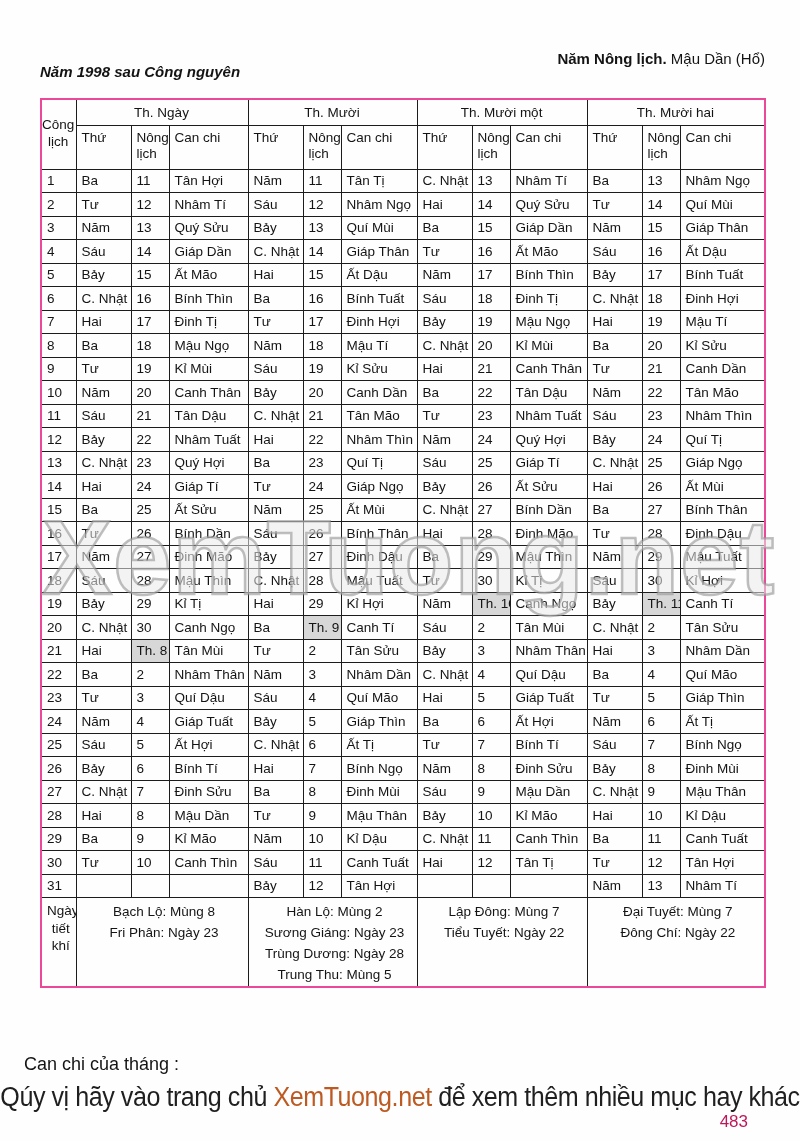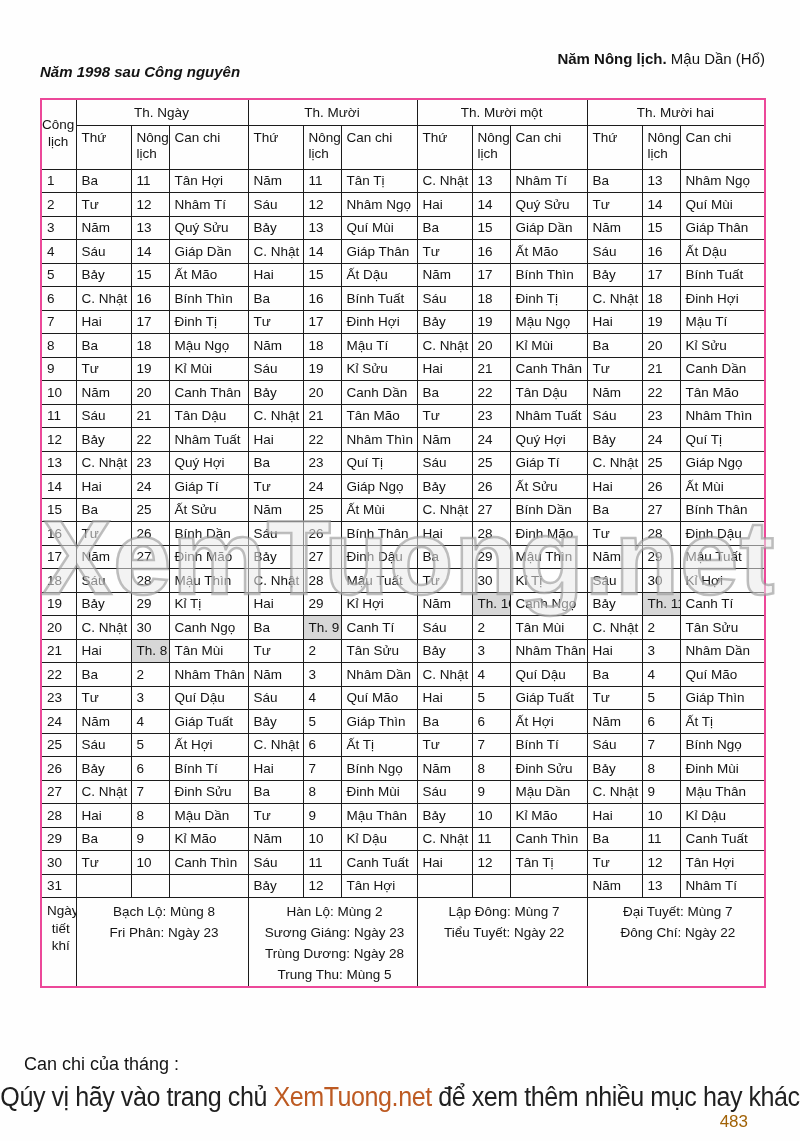--- a/index.html
+++ b/index.html
@@ -51,21 +51,21 @@
   .canchi-lines { flex:1; }
   .canchi-line { display:flex; margin-bottom:11px; }
   .canchi-line span:first-child { width:170px; }
 
   .banner {
     position:absolute; left:50%; top:1082px; white-space:nowrap;
     transform:translateX(-50%) scaleX(0.93);
     font-size:27px; letter-spacing:-0.5px; color:#1f1f1f;
   }
   .banner .link { color:#bd5a22; }
-  .pageno { position:absolute; right:52px; top:1112px; font-size:17px; color:#a16207; }
+  .pageno { position:absolute; right:52px; top:1112px; font-size:17px; color:#be185d; }
 </style>
 </head>
 <body>
 
 <div class="topline">
   <div class="top-left">Năm 1998 sau Công nguyên</div>
   <div class="top-right">
     <span class="lbl">Năm Nông lịch.</span>
     <span class="val"> Mậu Dần (Hổ)</span>
   </div>

